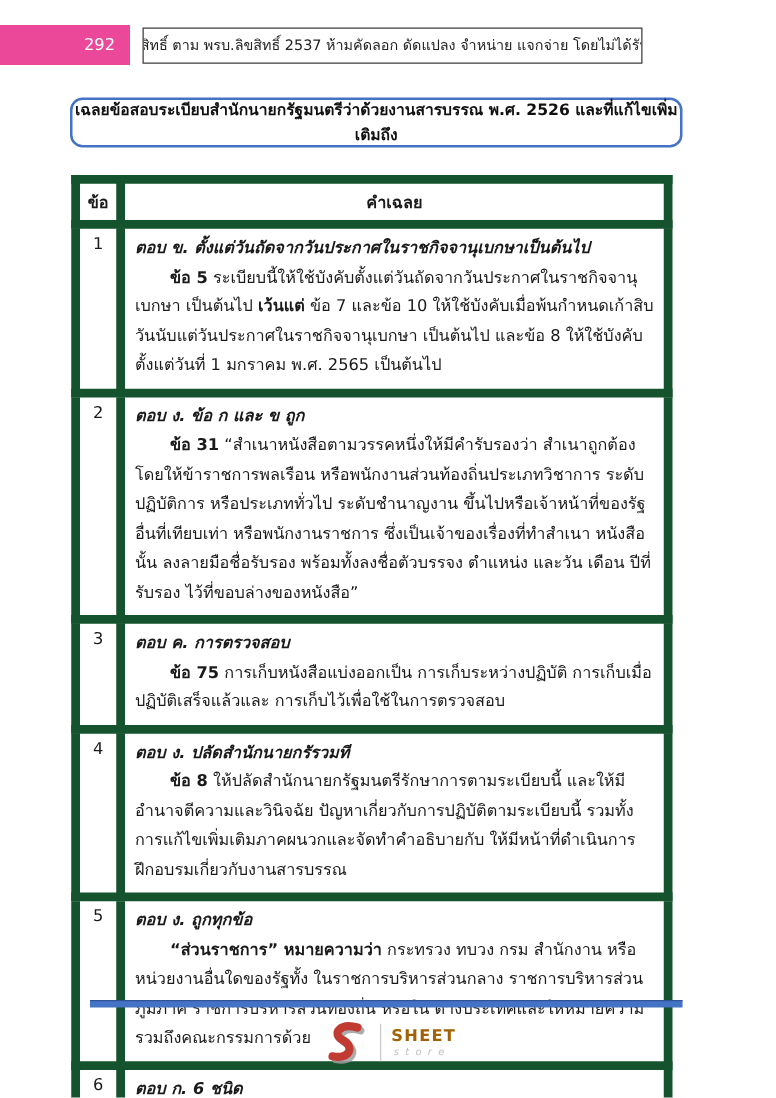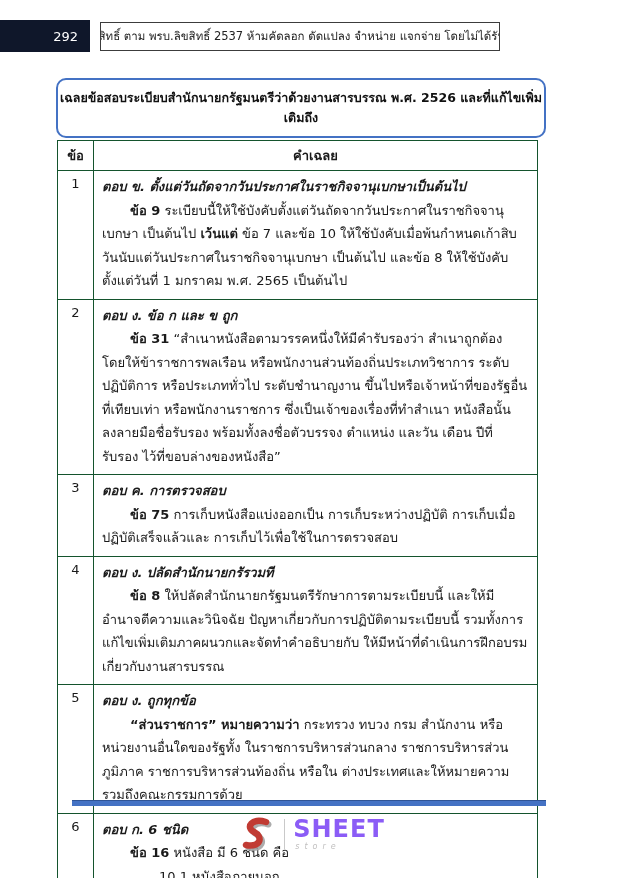--- a/index.html
+++ b/index.html
@@ -12,43 +12,43 @@
     overflow: hidden;
   }
 
   
   .top-header {
     position: absolute; top: 20px; left: 0; right: 0;
     height: 32px;
     display: flex; align-items: center;
   }
   .page-num-box {
-    width: 90px; height: 32px;
-    background: #0f172a;
+    width: 104px; height: 32px;
+    background: #ec4899;
     color: #ffffff;
     display: flex; align-items: center; justify-content: flex-end;
     padding-right: 12px;
     font-size: 13px;
   }
   .copyright-box {
     margin-left: 10px;
     height: 29px;
     width: 400px;
     border: 1.5px solid #3c3c3c;
     display: flex; align-items: center; justify-content: center;
     font-size: 11.5px;
     color: #222;
     white-space: nowrap;
     overflow: hidden;
   }
 
   
   .title-box {
     position: absolute; top: 78px; left: 56px;
-    width: 490px; height: 60px;
+    width: 490px; height: 40px;
     border: 2px solid #4472C4;
     border-radius: 10px;
     display: flex; flex-direction: column;
     align-items: center; justify-content: center;
     gap: 2px;
     font-weight: bold;
     font-size: 12.5px;
     color: #111;
     text-align: center;
     background: #fff;
@@ -58,21 +58,21 @@
   .answer-table-wrap {
     position: absolute; top: 140px; left: 57px;
     width: 481px;
   }
   table.answer-table {
     width: 100%;
     border-collapse: collapse;
     table-layout: fixed;
   }
   table.answer-table th, table.answer-table td {
-    border: 1px solid #14532d;
+    border: 7px solid #14532d;
     vertical-align: top;
     font-size: 13px;
   }
   table.answer-table col.c-no { width: 36px; }
   table.answer-table th {
     font-weight: bold;
     text-align: center;
     padding: 4px 2px;
     font-size: 13px;
   }
@@ -103,22 +103,22 @@
     display: flex; align-items: center; justify-content: center;
     gap: 8px;
   }
   .logo-mark { width: 40px; height: 40px; flex: 0 0 auto; }
   .logo-divider {
     width: 1px; height: 30px;
     background: #c9c9c9;
   }
   .logo-text { display: flex; flex-direction: column; line-height: 1; }
   .logo-brand {
-    font-size: 24px; font-weight: bold;
-    color: #8b5cf6; letter-spacing: 1px;
+    font-size: 13px; font-weight: bold;
+    color: #a16207; letter-spacing: 1px;
   }
   .logo-sub {
     font-size: 8px; color: #c0bfbf;
     letter-spacing: 5px; margin-top: 2px; padding-left: 2px; font-style: italic;
   }
 </style>
 </head>
 <body>
 
 <div class="top-header">
@@ -144,21 +144,21 @@
       <tr>
         <th>ข้อ</th>
         <th>คำเฉลย</th>
       </tr>
     </thead>
     <tbody>
         <tr>
           <td class="col-no">1</td>
           <td class="col-answer">
             <div class="block answer"><span class="seg bold">ตอบ  ข. ตั้งแต่วันถัดจากวันประกาศในราชกิจจานุเบกษาเป็นต้นไป</span></div>
-            <div class="block para"><span class="seg bold">ข้อ 9</span><span class="seg"> ระเบียบนี้ให้ใช้บังคับตั้งแต่วันถัดจากวันประกาศในราชกิจจานุเบกษา เป็นต้นไป </span><span class="seg bold">เว้นแต่</span><span class="seg"> ข้อ 7 และข้อ 10 ให้ใช้บังคับเมื่อพ้นกำหนดเก้าสิบวันนับแต่วันประกาศในราชกิจจานุเบกษา เป็นต้นไป และข้อ 8 ให้ใช้บังคับตั้งแต่วันที่ 1 มกราคม พ.ศ. 2565 เป็นต้นไป</span></div>
+            <div class="block para"><span class="seg bold">ข้อ 5</span><span class="seg"> ระเบียบนี้ให้ใช้บังคับตั้งแต่วันถัดจากวันประกาศในราชกิจจานุเบกษา เป็นต้นไป </span><span class="seg bold">เว้นแต่</span><span class="seg"> ข้อ 7 และข้อ 10 ให้ใช้บังคับเมื่อพ้นกำหนดเก้าสิบวันนับแต่วันประกาศในราชกิจจานุเบกษา เป็นต้นไป และข้อ 8 ให้ใช้บังคับตั้งแต่วันที่ 1 มกราคม พ.ศ. 2565 เป็นต้นไป</span></div>
           </td>
         </tr>
         <tr>
           <td class="col-no">2</td>
           <td class="col-answer">
             <div class="block answer"><span class="seg bold">ตอบ  ง. ข้อ ก และ ข ถูก</span></div>
             <div class="block para"><span class="seg bold">ข้อ 31</span><span class="seg"> “สำเนาหนังสือตามวรรคหนึ่งให้มีคำรับรองว่า สำเนาถูกต้อง โดยให้ข้าราชการพลเรือน หรือพนักงานส่วนท้องถิ่นประเภทวิชาการ ระดับปฏิบัติการ หรือประเภททั่วไป ระดับชำนาญงาน ขึ้นไปหรือเจ้าหน้าที่ของรัฐอื่นที่เทียบเท่า หรือพนักงานราชการ ซึ่งเป็นเจ้าของเรื่องที่ทำสำเนา หนังสือนั้น  ลงลายมือชื่อรับรอง พร้อมทั้งลงชื่อตัวบรรจง ตำแหน่ง และวัน เดือน ปีที่รับรอง ไว้ที่ขอบล่างของหนังสือ”</span></div>
           </td>
         </tr>
         <tr>

